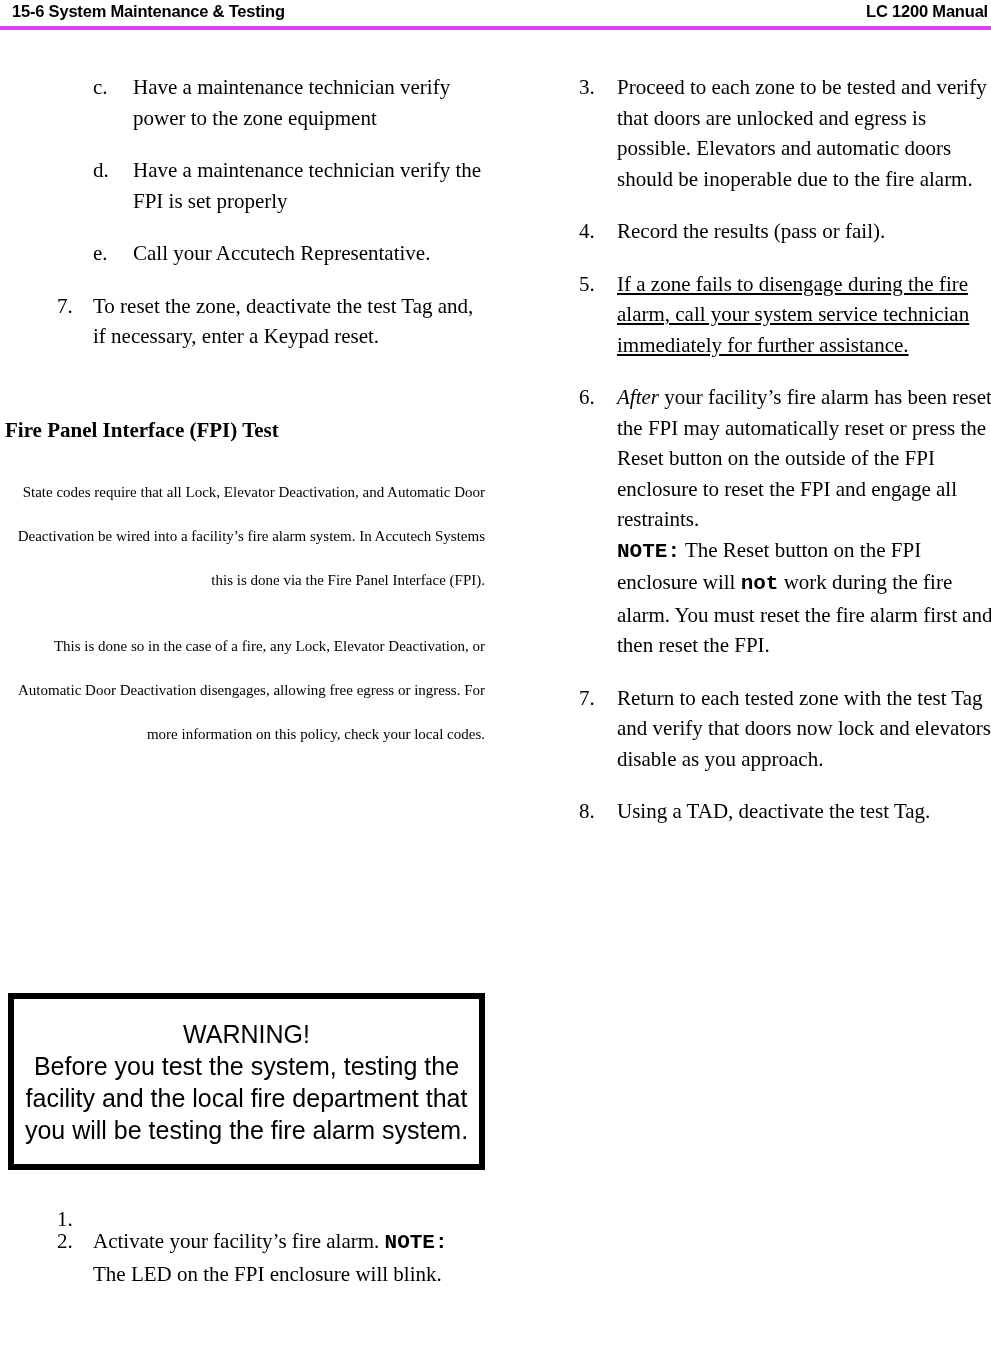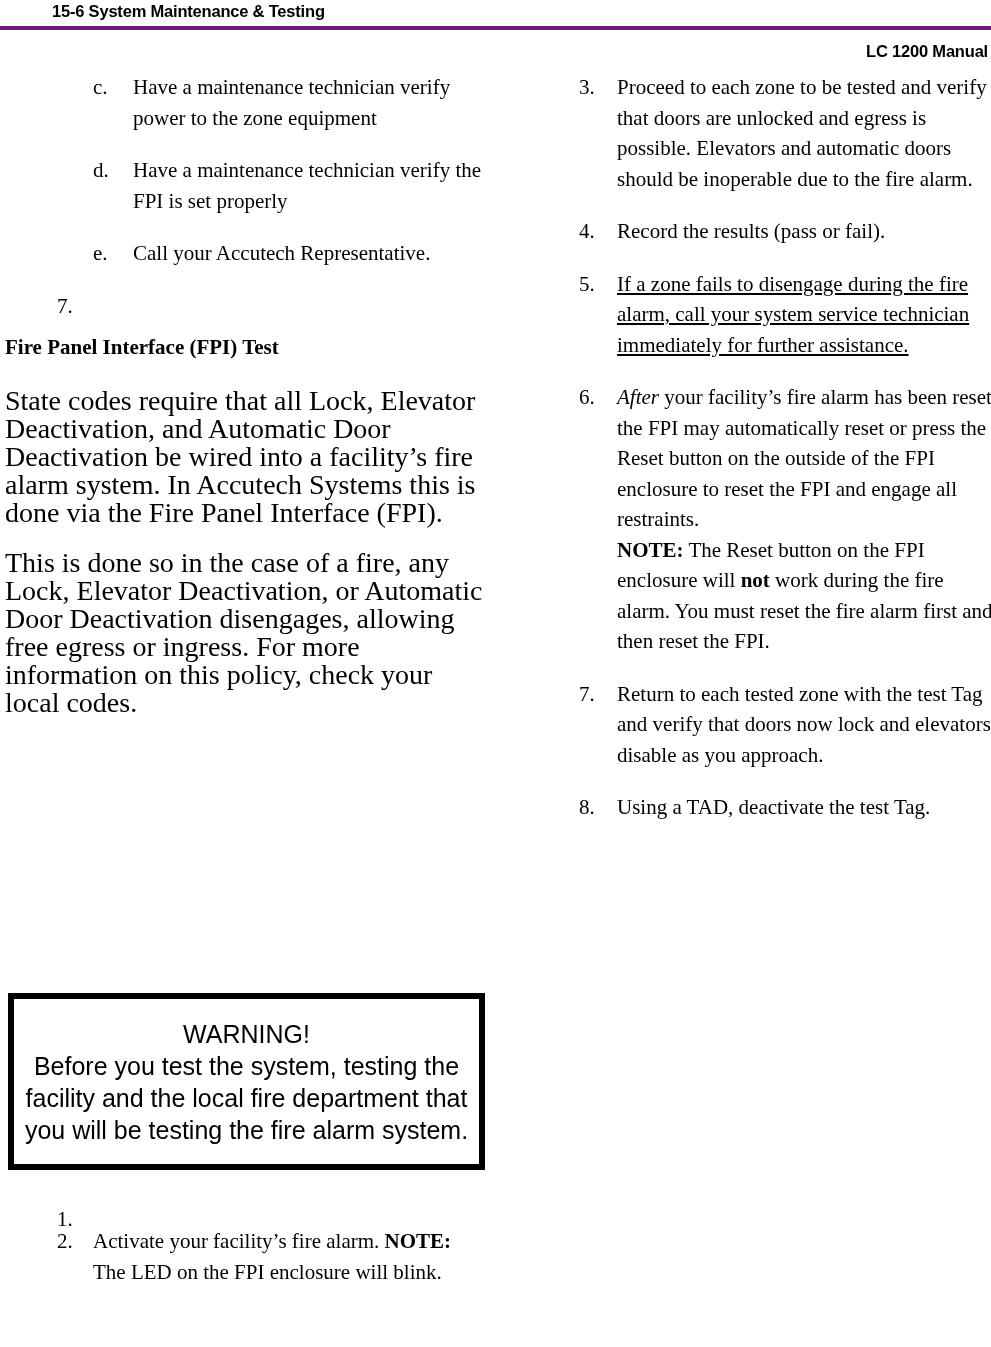--- a/index.html
+++ b/index.html
@@ -16,61 +16,60 @@
     color: #000000;
   }
 
   
   .page-header {
     position: absolute;
     top: 0;
     left: 0;
     width: 991px;
     height: 30px;
-    border-bottom: 4px solid #701a75;
+    border-bottom: 4px solid #d946ef;
     box-sizing: border-box;
-    padding-left: 40px;
   }
   .page-header .hdr-inner {
     display: flex;
     justify-content: space-between;
     align-items: flex-start;
     padding: 1px 3px 0 12px;
     font-family: "Liberation Sans", "DejaVu Sans", sans-serif;
     font-weight: bold;
     font-size: 16.5px;
     letter-spacing: -0.2px;
     line-height: 20px;
   }
   .hdr-left { white-space: nowrap; }
-  .hdr-right { white-space: nowrap; margin-top: 40px; }
+  .hdr-right { white-space: nowrap; }
 
   
   .columns {
     position: absolute;
     top: 56px;
     left: 0;
     width: 991px;
     height: 1291px;
   }
   .col {
     position: absolute;
     top: 0;
     width: 480px;
     height: 1291px;
   }
   .col-left  { left: 5px; }
   .col-right { left: 515px; }
 
   
   .para {
-    font-size: 28px;
-    line-height: 28px;
+    font-size: 15px;
+    line-height: 44px;
     margin: 0 0 22px 0;
-    text-align: left;
+    text-align: right;
   }
 
   .heading {
     font-size: 21px;
     line-height: 28px;
     font-weight: bold;
     margin: 0 0 26px 0;
   }
 
   
@@ -95,21 +94,21 @@
 
   
   .lvl-let { padding-left: 128px; }
   .lvl-let > .marker { left: 88px; }
 
   
   .col-right .lvl-num { padding-left: 102px; }
   .col-right .lvl-num > .marker { left: 64px; }
 
   .u-underline { text-decoration: underline; }
-  .b { font-weight: bold; }
+  .b { font-weight: bold; font-family: Liberation Mono, monospace; }
   .i { font-style: italic; }
 
   .spacer-lg { height: 42px; }
 
   
   .warning-box {
     position: absolute;
     left: 3px;
     top: 937px;
     width: 477px;
@@ -161,20 +160,21 @@
       <span class="body">Have a maintenance technician verify the FPI is set properly</span>
     </div>
 
     <div class="item lvl-let">
       <span class="marker">e.</span>
       <span class="body">Call your Accutech Representative.</span>
     </div>
 
     <div class="item lvl-num">
       <span class="marker">7.</span>
+      <span class="body">To reset the zone, deactivate the test Tag and, if necessary, enter a Keypad reset.</span>
     </div>
 
     <div class="spacer-lg"></div>
 
     <div class="heading">Fire Panel Interface (FPI) Test</div>
 
     <p class="para">State codes require that all Lock, Elevator Deactivation, and Automatic Door Deactivation be wired into a facility’s fire alarm system. In Accutech Systems this is done via the Fire Panel Interface (FPI).</p>
     <p class="para">This is done so in the case of a fire, any Lock, Elevator Deactivation, or Automatic Door Deactivation disengages, allowing free egress or ingress. For more information on this policy, check your local codes.</p>
 
     <div class="warning-box">

